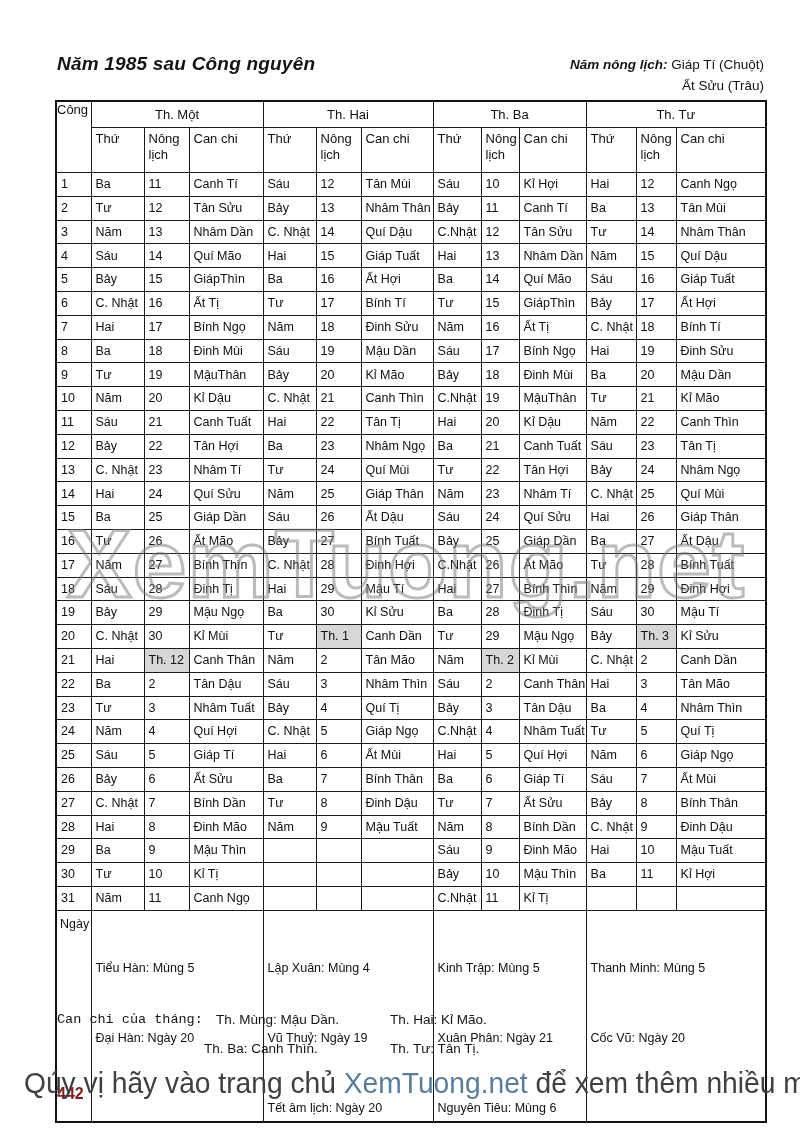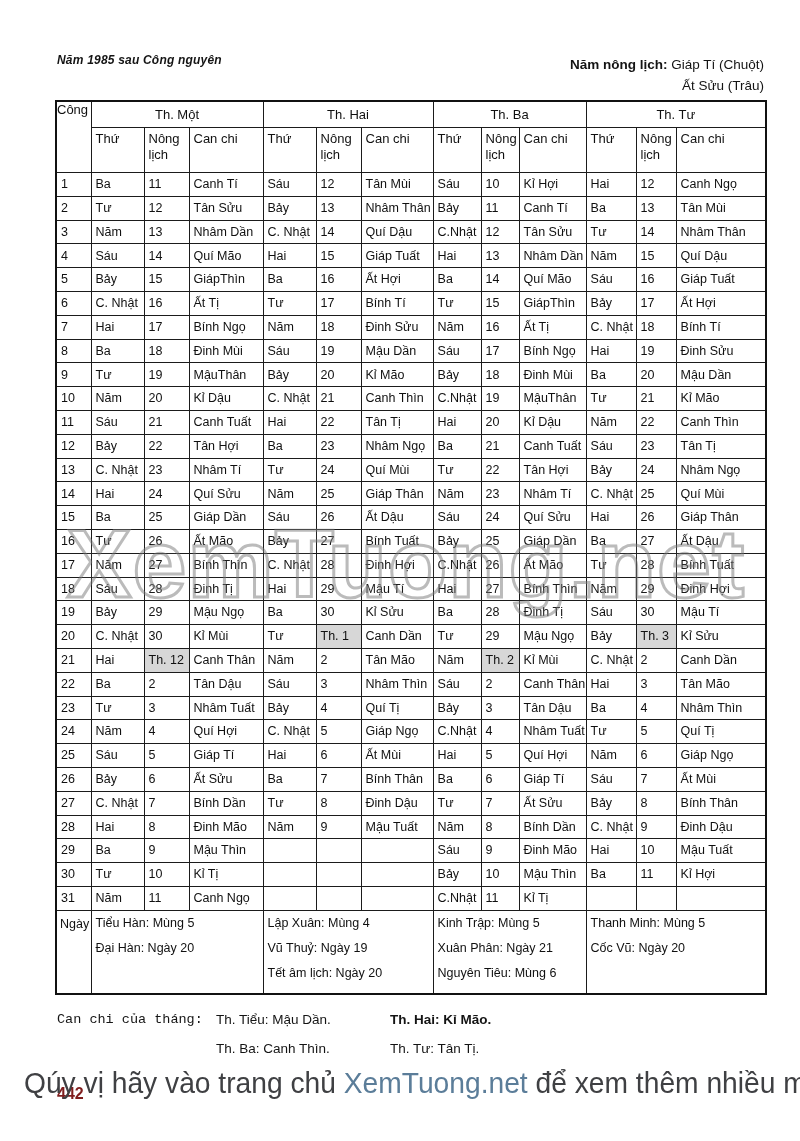--- a/index.html
+++ b/index.html
@@ -2,60 +2,60 @@
 <html><head>
 <meta charset="utf-8">
 <style>
   html,body{margin:0;padding:0;}
   body{
     width:800px;height:1141px;position:relative;background:#ffffff;
     font-family:"Liberation Sans","DejaVu Sans",sans-serif;color:#1a1a1a;
     overflow:hidden;
   }
   .hdr-left{
-    position:absolute;left:57px;top:53px;font-size:12px;font-weight:bold;font-style:italic;
+    position:absolute;left:57px;top:53px;font-size:19px;font-weight:bold;font-style:italic;
     letter-spacing:.2px;color:#141414;
   }
   .hdr-right{
     position:absolute;right:36px;top:57px;font-size:13.5px;color:#141414;white-space:pre;
   }
-  .hdr-right .bi{font-weight:bold;}
+  .hdr-right .bi{font-weight:bold;font-style:italic;}
   .hdr-right2{
     position:absolute;right:36px;top:78px;font-size:13.5px;color:#141414;margin-left:8px;
   }
   table.cal{
     position:absolute;left:55px;top:100px;width:710px;
     border-collapse:collapse;table-layout:fixed;
     font-size:12.5px;color:#101010;
   }
   table.cal th,table.cal td{
     border:1.5px solid #1b1b1b;padding:0 0 0 4px;overflow:hidden;white-space:nowrap;
   }
   table.cal{border:2px solid #111;}
   thead tr.grp th{height:25px;font-weight:normal;font-size:13px;text-align:center;padding:0;}
   thead tr.sub th{height:41px;font-weight:normal;font-size:13px;text-align:left;vertical-align:top;padding:3px 0 0 4px;white-space:normal;line-height:1.25;margin-top:44px;}
   th.corner{font-weight:normal;font-size:13px;text-align:left;vertical-align:top;padding:3px 0 0 4px;white-space:normal;line-height:1.25;}
   tbody td{height:22.8px;vertical-align:middle;line-height:1;}
   tbody td.hl{background:#d7d7d7;}
   tfoot td{vertical-align:top;padding:4px 0 0 6px;white-space:normal;}
   tfoot td.tklabel{font-size:12.5px;line-height:1.45;padding:4px 0 0 3px;}
   tfoot td.tkcell{font-size:12.5px;height:82px;}
-  tfoot td.tkcell div{line-height:25px;}
+  tfoot td.tkcell div{line-height:25px;margin-top:45px;}
   .watermark{
     position:absolute;left:48px;top:508px;width:716px;text-align:center;
     font-size:97px;font-weight:bold;letter-spacing:1px;
     color:rgba(255,255,255,0.05);
     -webkit-text-stroke:3px rgba(120,120,120,0.50);
     z-index:6;pointer-events:none;user-select:none;
   }
   .canchi{position:absolute;left:0;top:1012px;width:800px;font-size:13.5px;color:#141414;}
   .canchi .lbl{position:absolute;left:57px;top:0;font-family:Liberation Mono, monospace;}
   .canchi .i00{position:absolute;left:216px;top:0;}
-  .canchi .i01{position:absolute;left:390px;top:0;font-weight:bold;}
-  .canchi .i10{position:absolute;left:216px;top:29px;text-align:right;}
+  .canchi .i01{position:absolute;left:390px;top:0;}
+  .canchi .i10{position:absolute;left:204px;top:29px;text-align:right;}
   .canchi .i11{position:absolute;left:390px;top:29px;}
   .banner{
     position:absolute;left:0;top:1066px;width:800px;text-align:center;
     font-size:30px;color:#3f4043;white-space:nowrap;
     transform:scaleX(0.94);transform-origin:center;
     z-index:4;
   }
   .banner .lnk{color:#5b7d99;text-decoration:none;}
   .pagenum{
     position:absolute;left:57px;top:1085px;font-size:16px;font-weight:bold;color:#7f1d1d;z-index:3;
@@ -597,21 +597,21 @@
           <div>Cốc Vũ: Ngày 20</div>
         </td>
       </tr>
   </tfoot>
 </table>
 
 <div class="watermark">XemTuong.net</div>
 
 <div class="canchi">
   <span class="lbl">Can chi của tháng:</span>
-  <span class="i00">Th. Tiểu: Mậu Dần.</span>
+  <span class="i00">Th. Mùng: Mậu Dần.</span>
   <span class="i01">Th. Hai: Kỉ Mão.</span>
   <span class="i10">Th. Ba: Canh Thìn.</span>
   <span class="i11">Th. Tư: Tân Tị.</span>
 </div>
 
 <div class="banner"><span>Qúy vị hãy vào trang chủ </span><a class="lnk" href="#">XemTuong.net</a><span> để xem thêm nhiều mục hay khác</span></div>
 
 <div class="pagenum">442</div>
 
 </body></html>

